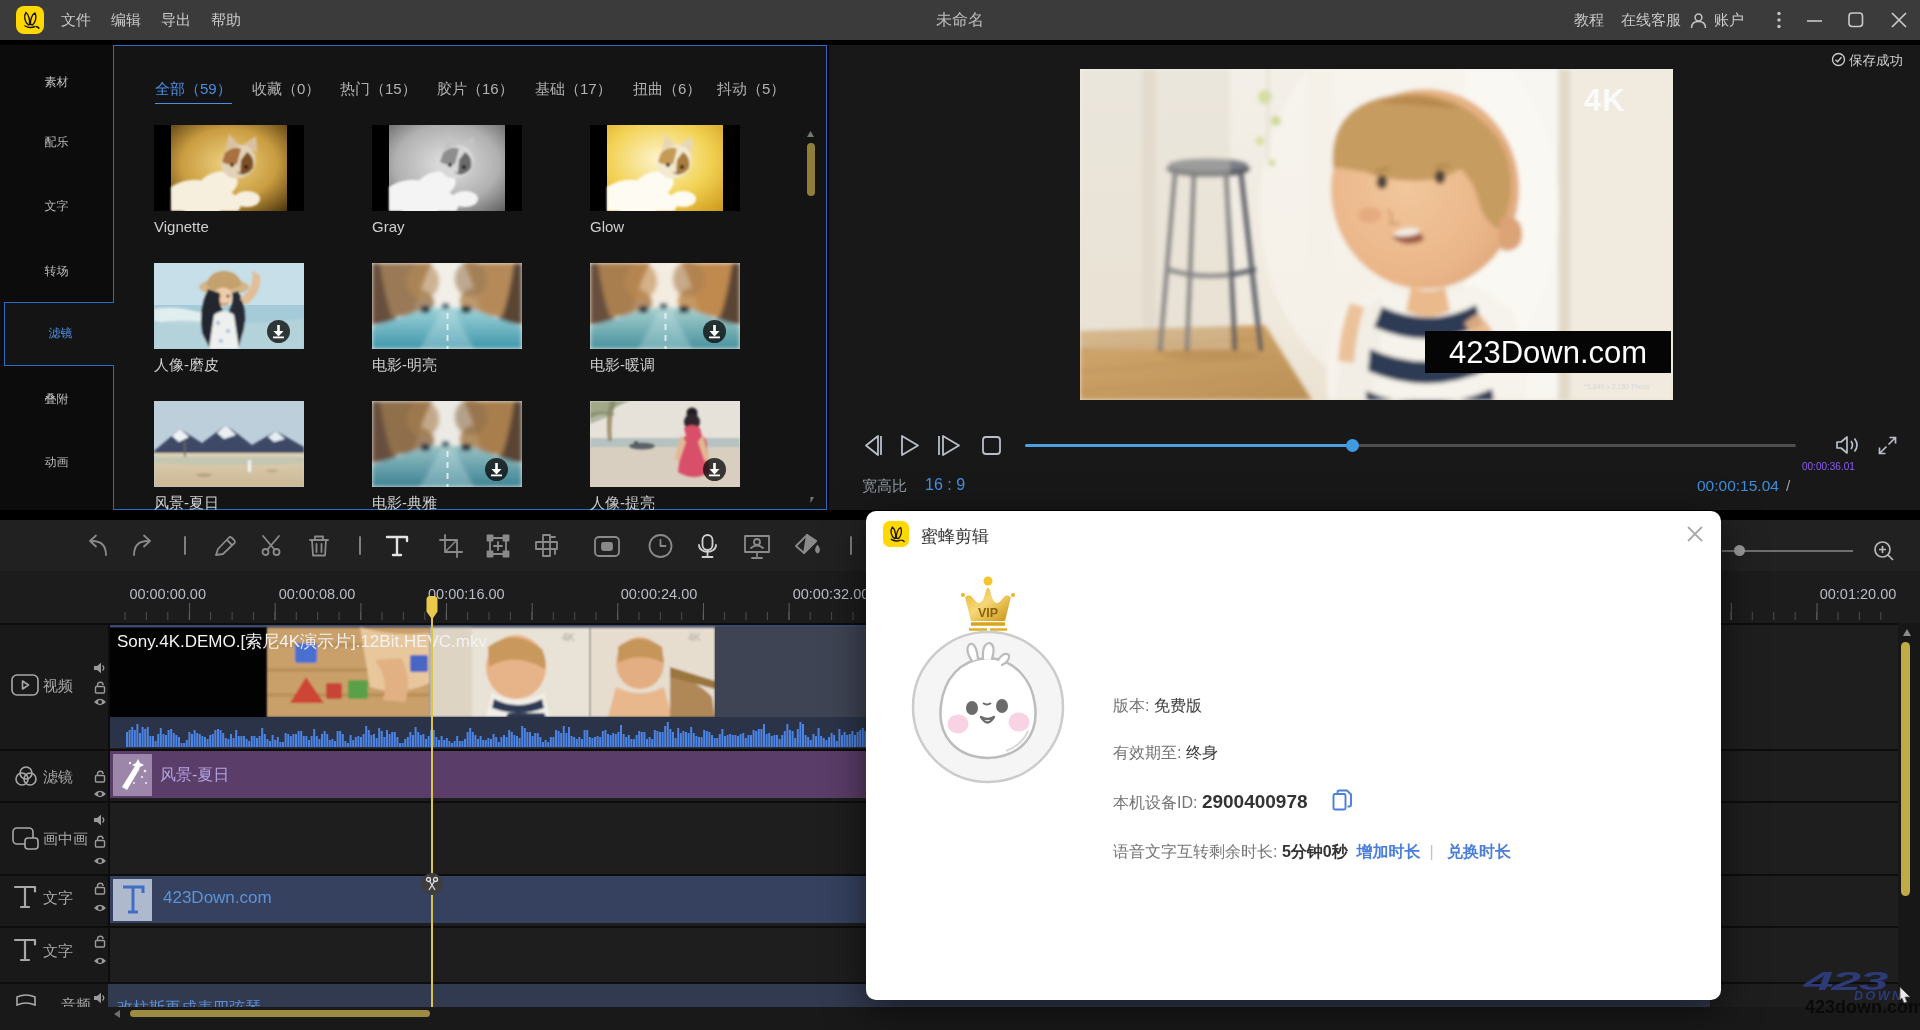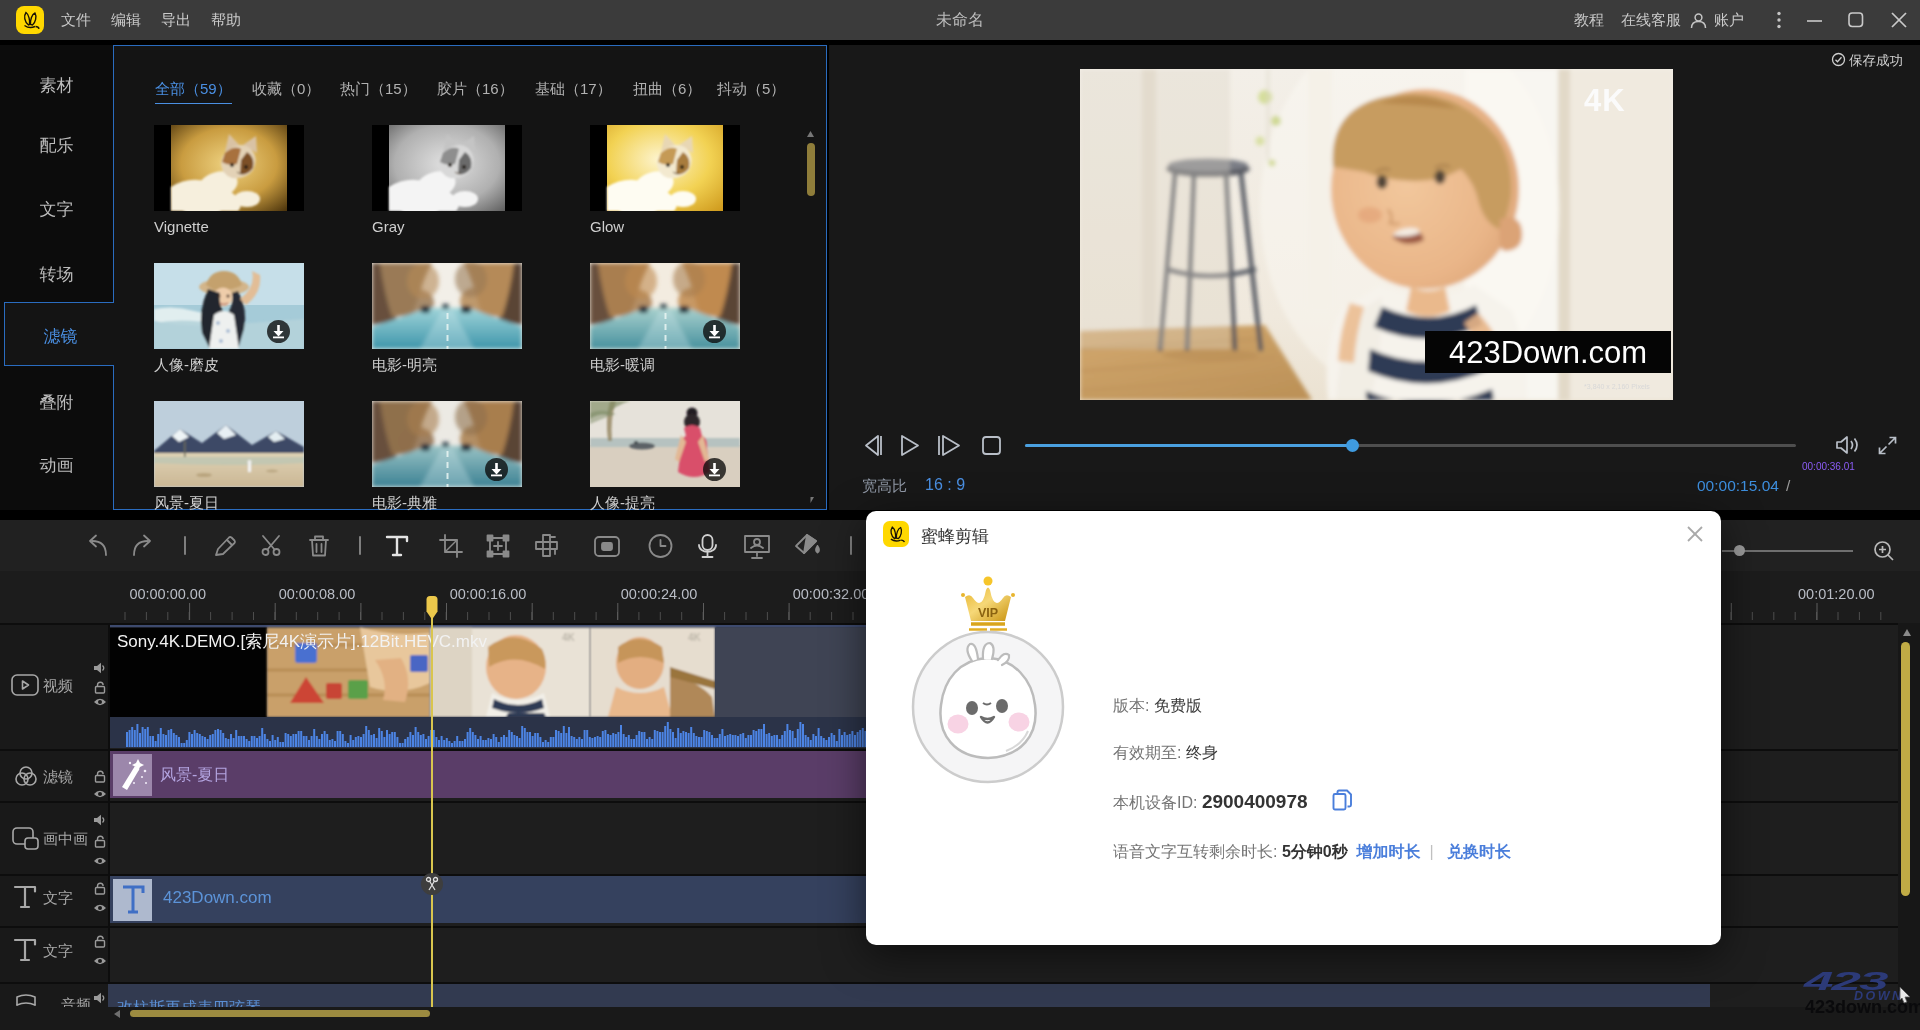--- a/index.html
+++ b/index.html
@@ -1,19 +1,19 @@
 <!DOCTYPE html>
 <html><head><meta charset="utf-8">
 <style>
 *{margin:0;padding:0;box-sizing:border-box}
 html,body{width:1920px;height:1030px;background:#000;overflow:hidden}
 body{font-family:"Liberation Sans",sans-serif;position:relative}
 .ab{position:absolute}
 .tb-menu{color:#c9c9c9;font-size:15px;line-height:40px}
-.sbitem{left:0;width:113px;text-align:center;color:#bcbcbc;font-size:17px}
+.sbitem{left:0;width:113px;text-align:center;color:#bcbcbc;font-size:12px}
 .ftab{top:34px;color:#b2b2b2;font-size:15px;white-space:nowrap}
 .flabel{width:150px;color:#cfcfcf;font-size:15px}
 .thumb{width:150px;height:86px;overflow:hidden;background:#000}
 .dl{width:23px;height:23px;border-radius:50%;background:rgba(10,10,10,.78);color:#fff}
 .trklabel{color:#a8a8a8;font-size:15px}
 .mline{font-size:16px;color:#757575;white-space:nowrap}
 .mline b{color:#333}
 .blue{color:#4a7edb}
 </style></head><body>
 
@@ -506,28 +506,28 @@
 <div class="ab" style="left:1722px;top:550px;width:131px;height:2px;background:#6f6f6f"></div>
 <div class="ab" style="left:1734px;top:545px;width:11px;height:11px;border-radius:50%;background:#9a9a9a"></div>
 <svg class="ab" style="left:1872px;top:539px" width="24" height="24" viewBox="0 0 24 24" fill="none" stroke="#b9b9b9" stroke-width="1.7">
     <circle cx="10.5" cy="10.5" r="7.5"></circle>
     <path d="M10.5 7 v7 M7 10.5 h7 M16 16 l5 5"></path>
   </svg>
 
 <div class="ab" style="left:0;top:571px;width:1920px;height:52px;background:#1c1c1c"></div>
 <span class="ab" style="left:146px;top:586px;width:120px;margin-left:-60px;text-align:right;color:#b9bdc6;font-size:14.5px">00:00:00.00</span>
 <span class="ab" style="left:317px;top:586px;width:120px;margin-left:-60px;text-align:center;color:#b9bdc6;font-size:14.5px">00:00:08.00</span>
-<span class="ab" style="left:488px;top:586px;width:120px;margin-left:-60px;text-align:center;color:#b9bdc6;font-size:14.5px">00:00:16.00</span>
+<span class="ab" style="left:488px;top:586px;width:120px;margin-left:-60px;text-align:left;color:#b9bdc6;font-size:14.5px">00:00:16.00</span>
 <span class="ab" style="left:659px;top:586px;width:120px;margin-left:-60px;text-align:center;color:#b9bdc6;font-size:14.5px">00:00:24.00</span>
 <span class="ab" style="left:831px;top:586px;width:120px;margin-left:-60px;text-align:center;color:#b9bdc6;font-size:14.5px">00:00:32.00</span>
 <span class="ab" style="left:1002px;top:586px;width:120px;margin-left:-60px;text-align:center;color:#b9bdc6;font-size:14.5px">00:00:40.00</span>
 <span class="ab" style="left:1173px;top:586px;width:120px;margin-left:-60px;text-align:center;color:#b9bdc6;font-size:14.5px">00:00:48.00</span>
 <span class="ab" style="left:1345px;top:586px;width:120px;margin-left:-60px;text-align:center;color:#b9bdc6;font-size:14.5px">00:00:56.00</span>
 <span class="ab" style="left:1516px;top:586px;width:120px;margin-left:-60px;text-align:center;color:#b9bdc6;font-size:14.5px">00:01:04.00</span>
-<span class="ab" style="left:1858px;top:586px;width:120px;margin-left:-60px;text-align:left;color:#b9bdc6;font-size:14.5px">00:01:20.00</span>
+<span class="ab" style="left:1858px;top:586px;width:120px;margin-left:-60px;text-align:center;color:#b9bdc6;font-size:14.5px">00:01:20.00</span>
 <svg class="ab" style="left:0;top:571px" width="1920" height="52" viewBox="0 571 1920 52">
     <path d="M125.0 612v8 M146.4 612v8 M167.8 612v8 M189.2 612v8 M210.6 612v8 M232.1 612v8 M253.5 612v8 M274.9 612v8 M296.3 612v8 M317.7 612v8 M339.1 612v8 M360.5 612v8 M382.0 612v8 M403.4 612v8 M424.8 612v8 M446.2 612v8 M467.6 612v8 M489.0 612v8 M510.4 612v8 M531.8 612v8 M553.3 612v8 M574.7 612v8 M596.1 612v8 M617.5 612v8 M638.9 612v8 M660.3 612v8 M681.7 612v8 M703.1 612v8 M724.6 612v8 M746.0 612v8 M767.4 612v8 M788.8 612v8 M810.2 612v8 M831.6 612v8 M853.0 612v8 M874.4 612v8 M895.9 612v8 M917.3 612v8 M938.7 612v8 M960.1 612v8 M981.5 612v8 M1002.9 612v8 M1024.3 612v8 M1045.7 612v8 M1067.2 612v8 M1088.6 612v8 M1110.0 612v8 M1131.4 612v8 M1152.8 612v8 M1174.2 612v8 M1195.6 612v8 M1217.0 612v8 M1238.4 612v8 M1259.9 612v8 M1281.3 612v8 M1302.7 612v8 M1324.1 612v8 M1345.5 612v8 M1366.9 612v8 M1388.3 612v8 M1409.7 612v8 M1431.2 612v8 M1452.6 612v8 M1474.0 612v8 M1495.4 612v8 M1516.8 612v8 M1538.2 612v8 M1559.6 612v8 M1581.0 612v8 M1602.5 612v8 M1623.9 612v8 M1645.3 612v8 M1666.7 612v8 M1688.1 612v8 M1709.5 612v8 M1730.9 612v8 M1752.3 612v8 M1773.8 612v8 M1795.2 612v8 M1816.6 612v8 M1838.0 612v8 M1859.4 612v8 M1880.8 612v8" stroke="#4d4d4d" stroke-width="1"></path>
     <path d="M189.6 603v17 M275.2 603v17 M360.9 603v17 M446.5 603v17 M532.2 603v17 M617.8 603v17 M703.5 603v17 M789.1 603v17 M874.8 603v17 M960.4 603v17 M1046.1 603v17 M1131.8 603v17 M1217.4 603v17 M1303.1 603v17 M1388.7 603v17 M1474.4 603v17 M1560.0 603v17 M1645.7 603v17 M1731.3 603v17 M1817.0 603v17" stroke="#5e5e5e" stroke-width="1"></path>
   </svg>
 <div class="ab" style="left:0;top:623px;width:1920px;height:384px;background:#0d0d0d"></div>
 <div class="ab" style="left:0;top:625px;width:108px;height:123.5px;background:#191919"></div>
 <div class="ab" style="left:110px;top:625px;width:1788px;height:123.5px;background:#1e1e1e"></div>
 <div class="ab" style="left:0;top:751px;width:108px;height:49.5px;background:#191919"></div>
 <div class="ab" style="left:110px;top:751px;width:1788px;height:49.5px;background:#1e1e1e"></div>
 <div class="ab" style="left:0;top:803px;width:108px;height:70.5px;background:#191919"></div>
@@ -696,21 +696,21 @@
 <svg class="ab" style="left:425px;top:595px;z-index:5" width="14" height="26" viewBox="0 0 14 26">
     <path d="M1.5 4.5 q0 -3.5 3.5 -3.5 h4 q3.5 0 3.5 3.5 v12 l-5.5 8 l-5.5 -8 Z" fill="#ecc84b"></path>
   </svg>
 <div class="ab" style="left:421px;top:873px;width:22px;height:22px;border-radius:50%;background:#3e3e3e;z-index:6"></div>
 <svg class="ab" style="left:424px;top:876px;z-index:6" width="16" height="16" viewBox="0 0 16 16" fill="none" stroke="#e0e0e0" stroke-width="1.3">
     <circle cx="4.5" cy="3.5" r="2"></circle>
     <circle cx="11.5" cy="3.5" r="2"></circle>
     <path d="M5.5 5 L11 14 M10.5 5 L5 14"></path>
   </svg>
 
-<div class="ab" style="left:866px;top:511px;width:855px;height:434px;background:#fff;border-radius:10px;box-shadow:0 10px 40px rgba(0,0,0,.55);z-index:10">
+<div class="ab" style="left:866px;top:511px;width:855px;height:489px;background:#fff;border-radius:10px;box-shadow:0 10px 40px rgba(0,0,0,.55);z-index:10">
 <svg class="ab" style="left:17px;top:10px" width="26" height="26" viewBox="0 0 28 28">
       <rect width="28" height="28" rx="7" fill="#ffd800"></rect>
       <g fill="none" stroke="#181206" stroke-width="1.4">
         <path d="M12.5 19 C8.5 16 7.5 10 10 6.5 C13 8.5 14 15 13.5 18.5Z"></path>
         <path d="M14.5 18.5 C14 14 16 8 19 7 C21 10.5 19.5 16.5 16.5 19Z"></path>
         <path d="M8.5 19.5 q5 3.5 10.5 1"></path>
         <path d="M19.5 20.5 q3 0 3.5 2.3"></path>
       </g>
     </svg>
 <span class="ab" style="left:55px;top:14px;font-size:17px;color:#333">蜜蜂剪辑</span>

